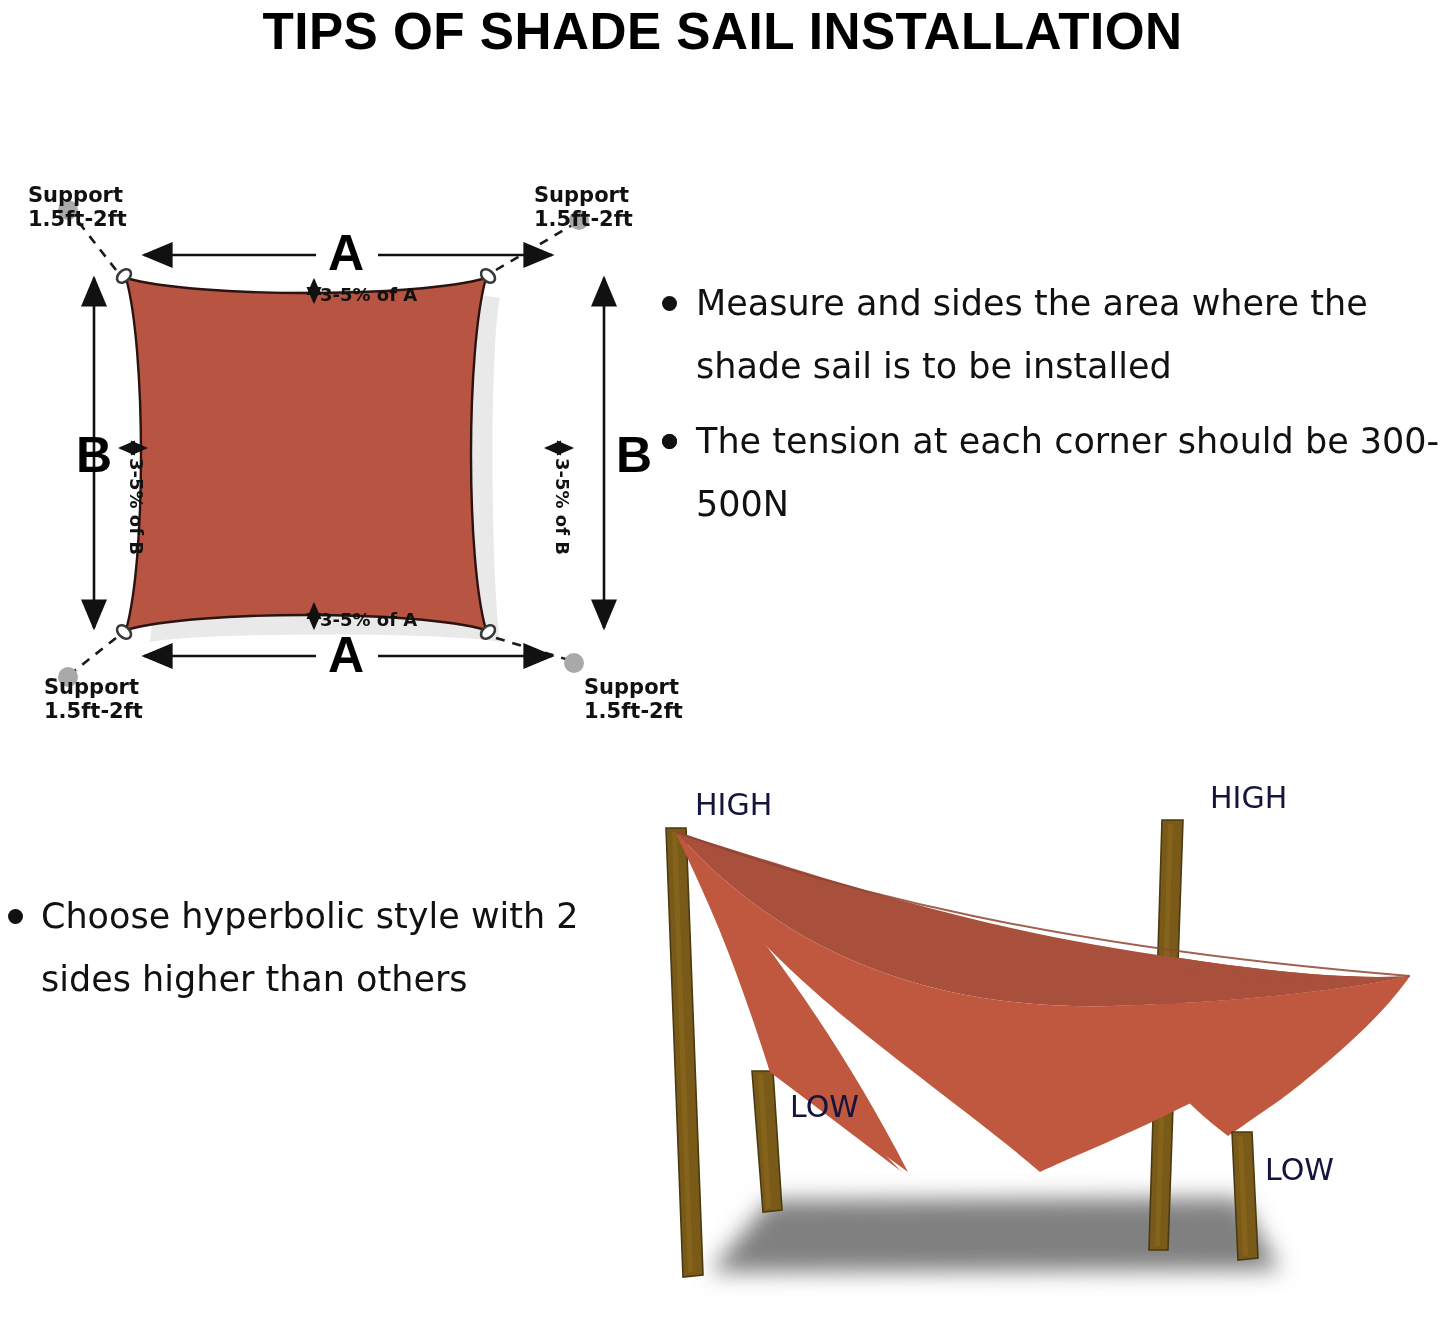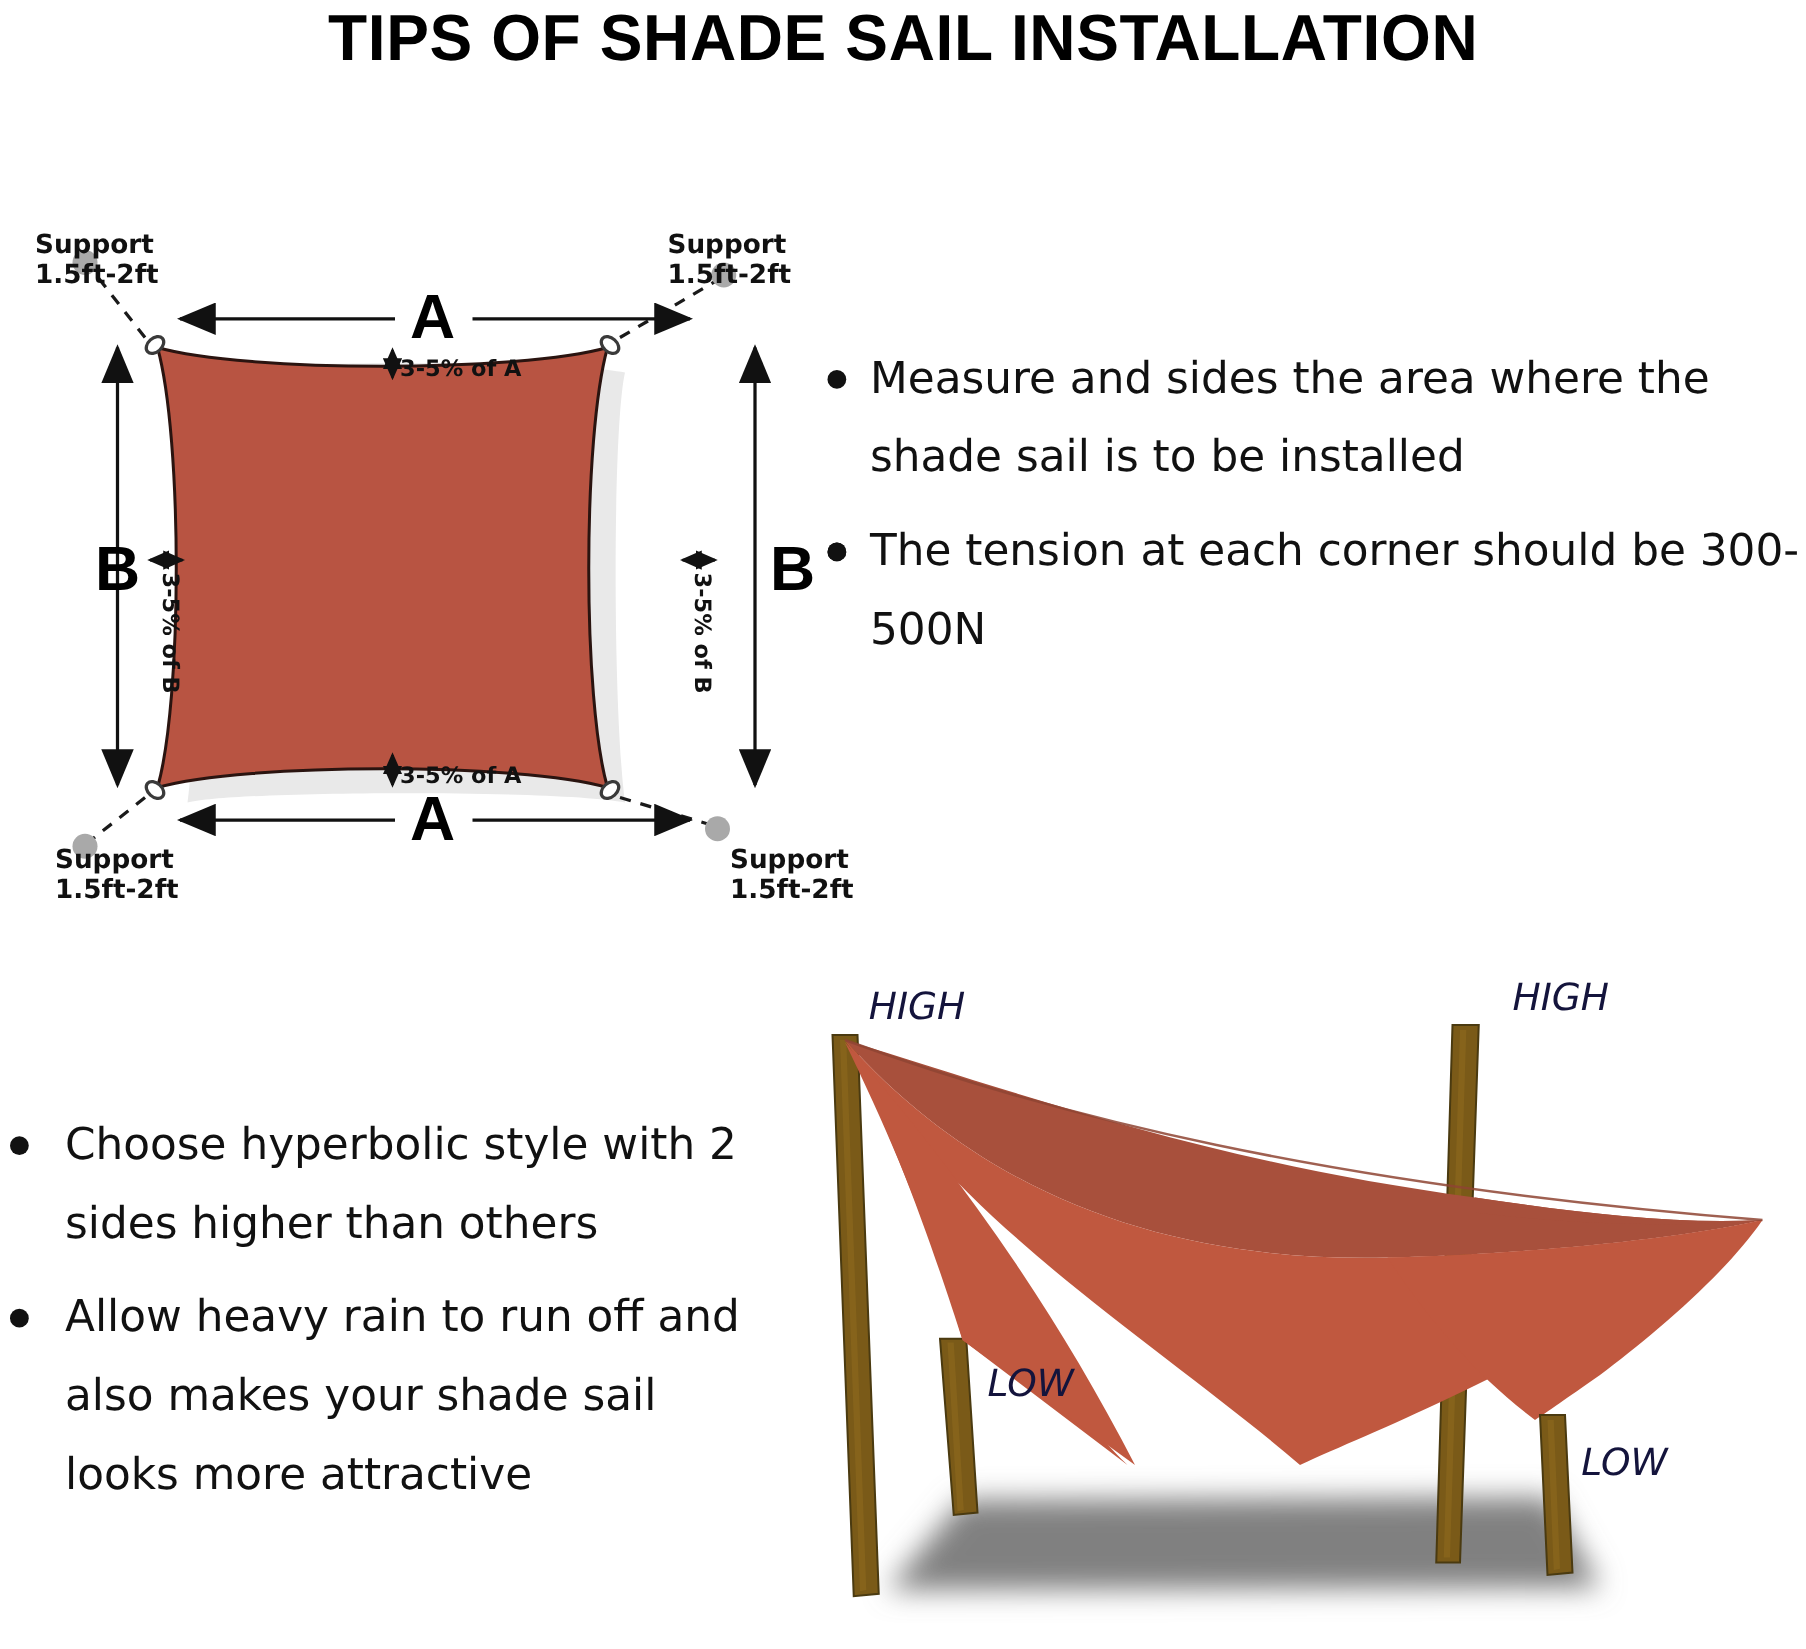--- a/index.html
+++ b/index.html
@@ -54,21 +54,20 @@
     left: 0px;
     top: 885px;
     width: 625px;
   }
   #hyperbolic-diagram {
     position: absolute;
     left: 640px;
     top: 780px;
     width: 805px;
     height: 539px;
-    font-style: italic;
   }
 
   
   ul.tips {
     list-style: none;
     margin: 0;
     padding: 0;
   }
   ul.tips li {
     position: relative;
@@ -82,21 +81,21 @@
   ul.tips li .bullet-dot {
     position: absolute;
     left: 14px;
     top: 24px;
     width: 15px;
     height: 15px;
     border-radius: 50%;
     background: #111111;
   }
   #tips-right ul.tips li { font-size: 35px; line-height: 63px; }
-  #tips-left ul.tips li  { font-size: 35px; line-height: 63px; padding-left: 52px; }
+  #tips-left ul.tips li  { font-size: 35px; line-height: 63px; padding-left: 41px; }
   #tips-left ul.tips li .bullet-dot { left: 8px; }
 
   svg { display: block; overflow: visible; }
   .svg-text-support {
     font-family: "DejaVu Sans", "Liberation Sans", sans-serif;
     font-size: 21px;
     font-weight: 600;
     fill: #111111;
   }
   .svg-text-pct {
@@ -251,24 +250,20 @@
     </li>
   </ul>
 </div>
 
 <div id="tips-left">
   <ul class="tips">
     <li>
       <span class="bullet-dot"></span>
       <span>Choose hyperbolic style with 2 sides higher than others</span>
     </li>
-    <li>
-      <span class="bullet-dot"></span>
-      <span>Allow heavy rain to run off and also makes your shade sail looks more attractive</span>
-    </li>
   </ul>
 </div>
 
 <div id="hyperbolic-diagram">
   <svg width="805" height="539" viewBox="0 0 805 539" xmlns="http://www.w3.org/2000/svg">
     <defs>
       <filter id="softShadow" x="-25%" y="-60%" width="150%" height="250%">
         <feGaussianBlur stdDeviation="11"></feGaussianBlur>
       </filter>
     </defs>

